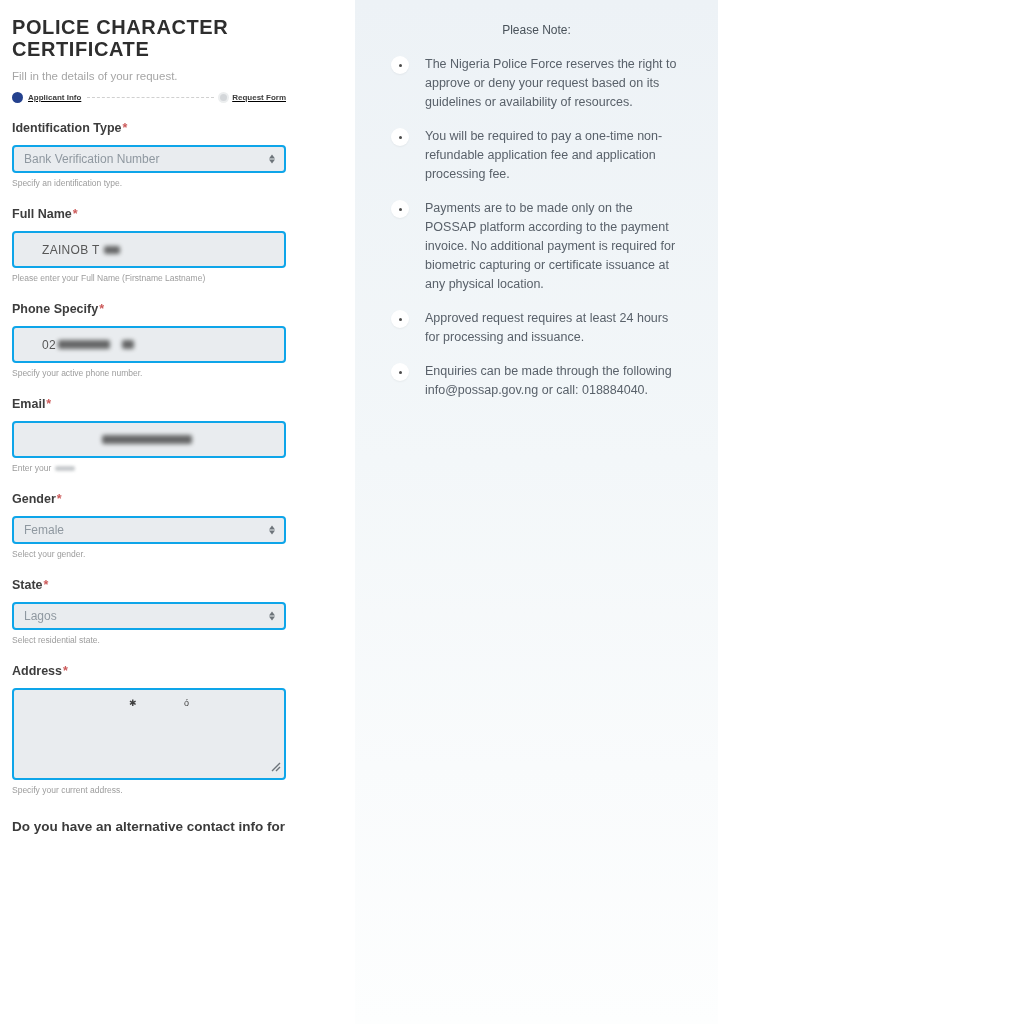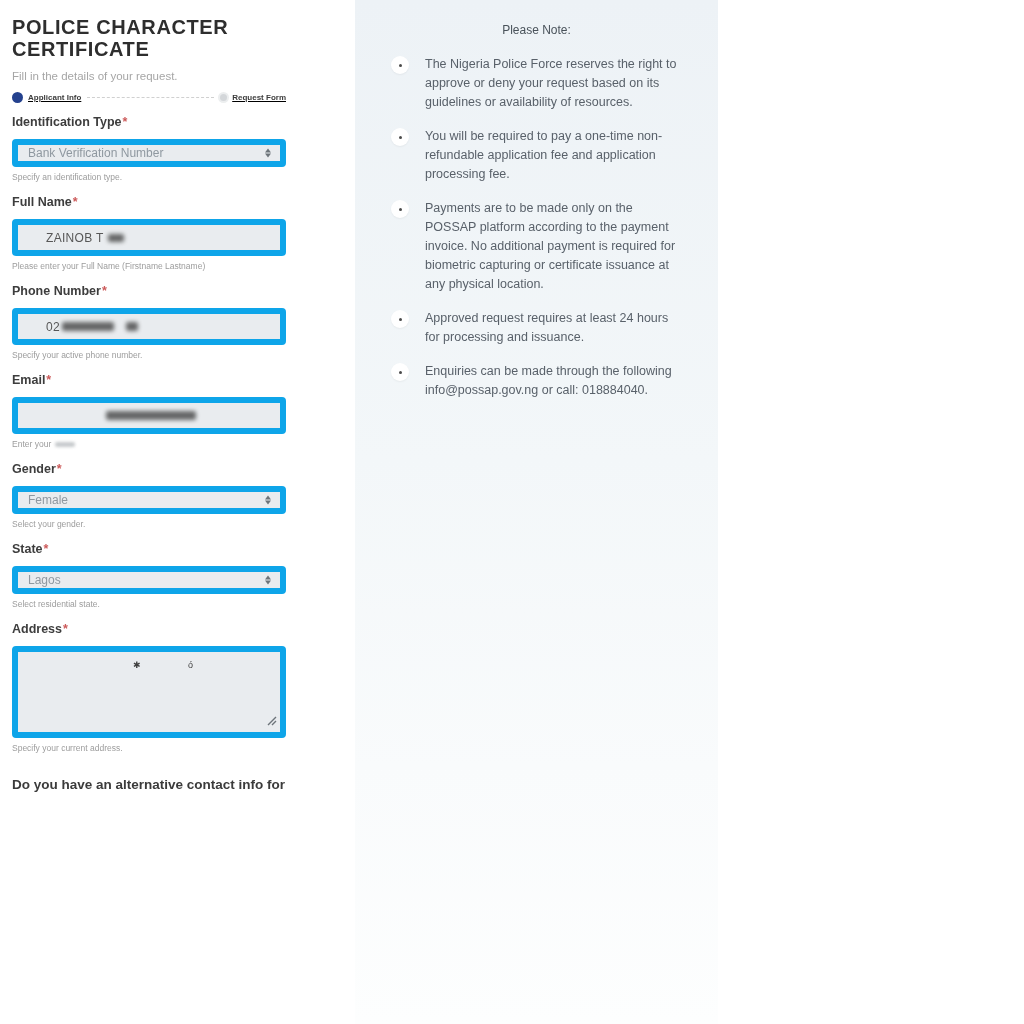--- a/index.html
+++ b/index.html
@@ -13,26 +13,26 @@
   .page-subtitle { margin-top:9px; font-size:11.5px; line-height:15px; color:#a6a6a6; }
 
   .stepper { margin-top:8px; display:flex; align-items:center; width:274px;text-decoration:underline; }
   .step { display:flex; align-items:center; }
   .step-dot-active { width:11px; height:11px; border-radius:50%; background:#24418e; }
   .step-dot-idle   { width:7px;  height:7px;  border-radius:50%; background:#d4d7da;
                      box-shadow:0 0 0 2px #eceeef; }
   .step-label { font-size:8px; font-weight:bold; color:#3c3c3c; margin-left:5px; white-space:nowrap; }
   .step-dash { flex:1; border-top:1px dashed #d0d0d0; margin:0 6px; height:0; }
 
-  .field { margin-top:11px; }
+  .field { margin-top:17px; }
   .field:first-of-type { margin-top:21px; }
   .f-label { font-size:12.5px; line-height:17px; font-weight:600; color:#3d3d3d; margin-bottom:8px; }
   .req { color:#cc5a5a; margin-left:1px; }
 
-  .ctrl { position:relative; width:274px; background:#e9ecef; border:6px solid #0ea5e9;
+  .ctrl { position:relative; width:274px; background:#e9ecef; border:2px solid #0ea5e9;
           border-radius:4px; display:flex; align-items:center; padding:0 10px;
           font-size:12px; color:#8f98a0; }
   .ctrl.select { height:28px; cursor:pointer; }
   .ctrl.input  { height:37px;padding-left:28px; }
   .ctrl.tall   { height:40px; }
   .ctrl.area   { height:92px; align-items:flex-start; padding-top:8px; }
   .ctrl .val-dark { color:#575757; font-size:12px; letter-spacing:.3px; }
 
   .chev { position:absolute; right:9px; top:50%; transform:translateY(-50%);
           display:flex; flex-direction:column; align-items:center; gap:1px; }
@@ -111,21 +111,21 @@
   <div class="field">
     <div class="f-label"><span>Full Name</span><span class="req">*</span></div>
     <div class="ctrl input">
       <span class="val-dark">ZAINOB T</span>
       <span class="smudge name-smudge"></span>
     </div>
     <div class="helper">Please enter your Full Name (Firstname Lastname)</div>
   </div>
 
   <div class="field">
-    <div class="f-label"><span>Phone Number</span><span class="req">*</span></div>
+    <div class="f-label"><span>Phone Specify</span><span class="req">*</span></div>
     <div class="ctrl input">
       <span class="val-dark">02</span>
       <span class="smudge phone-smudge1"></span>
       <span class="smudge phone-smudge2"></span>
     </div>
     <div class="helper">Specify your active phone number.</div>
   </div>
 
   <div class="field">
     <div class="f-label"><span>Email</span><span class="req">*</span></div>

